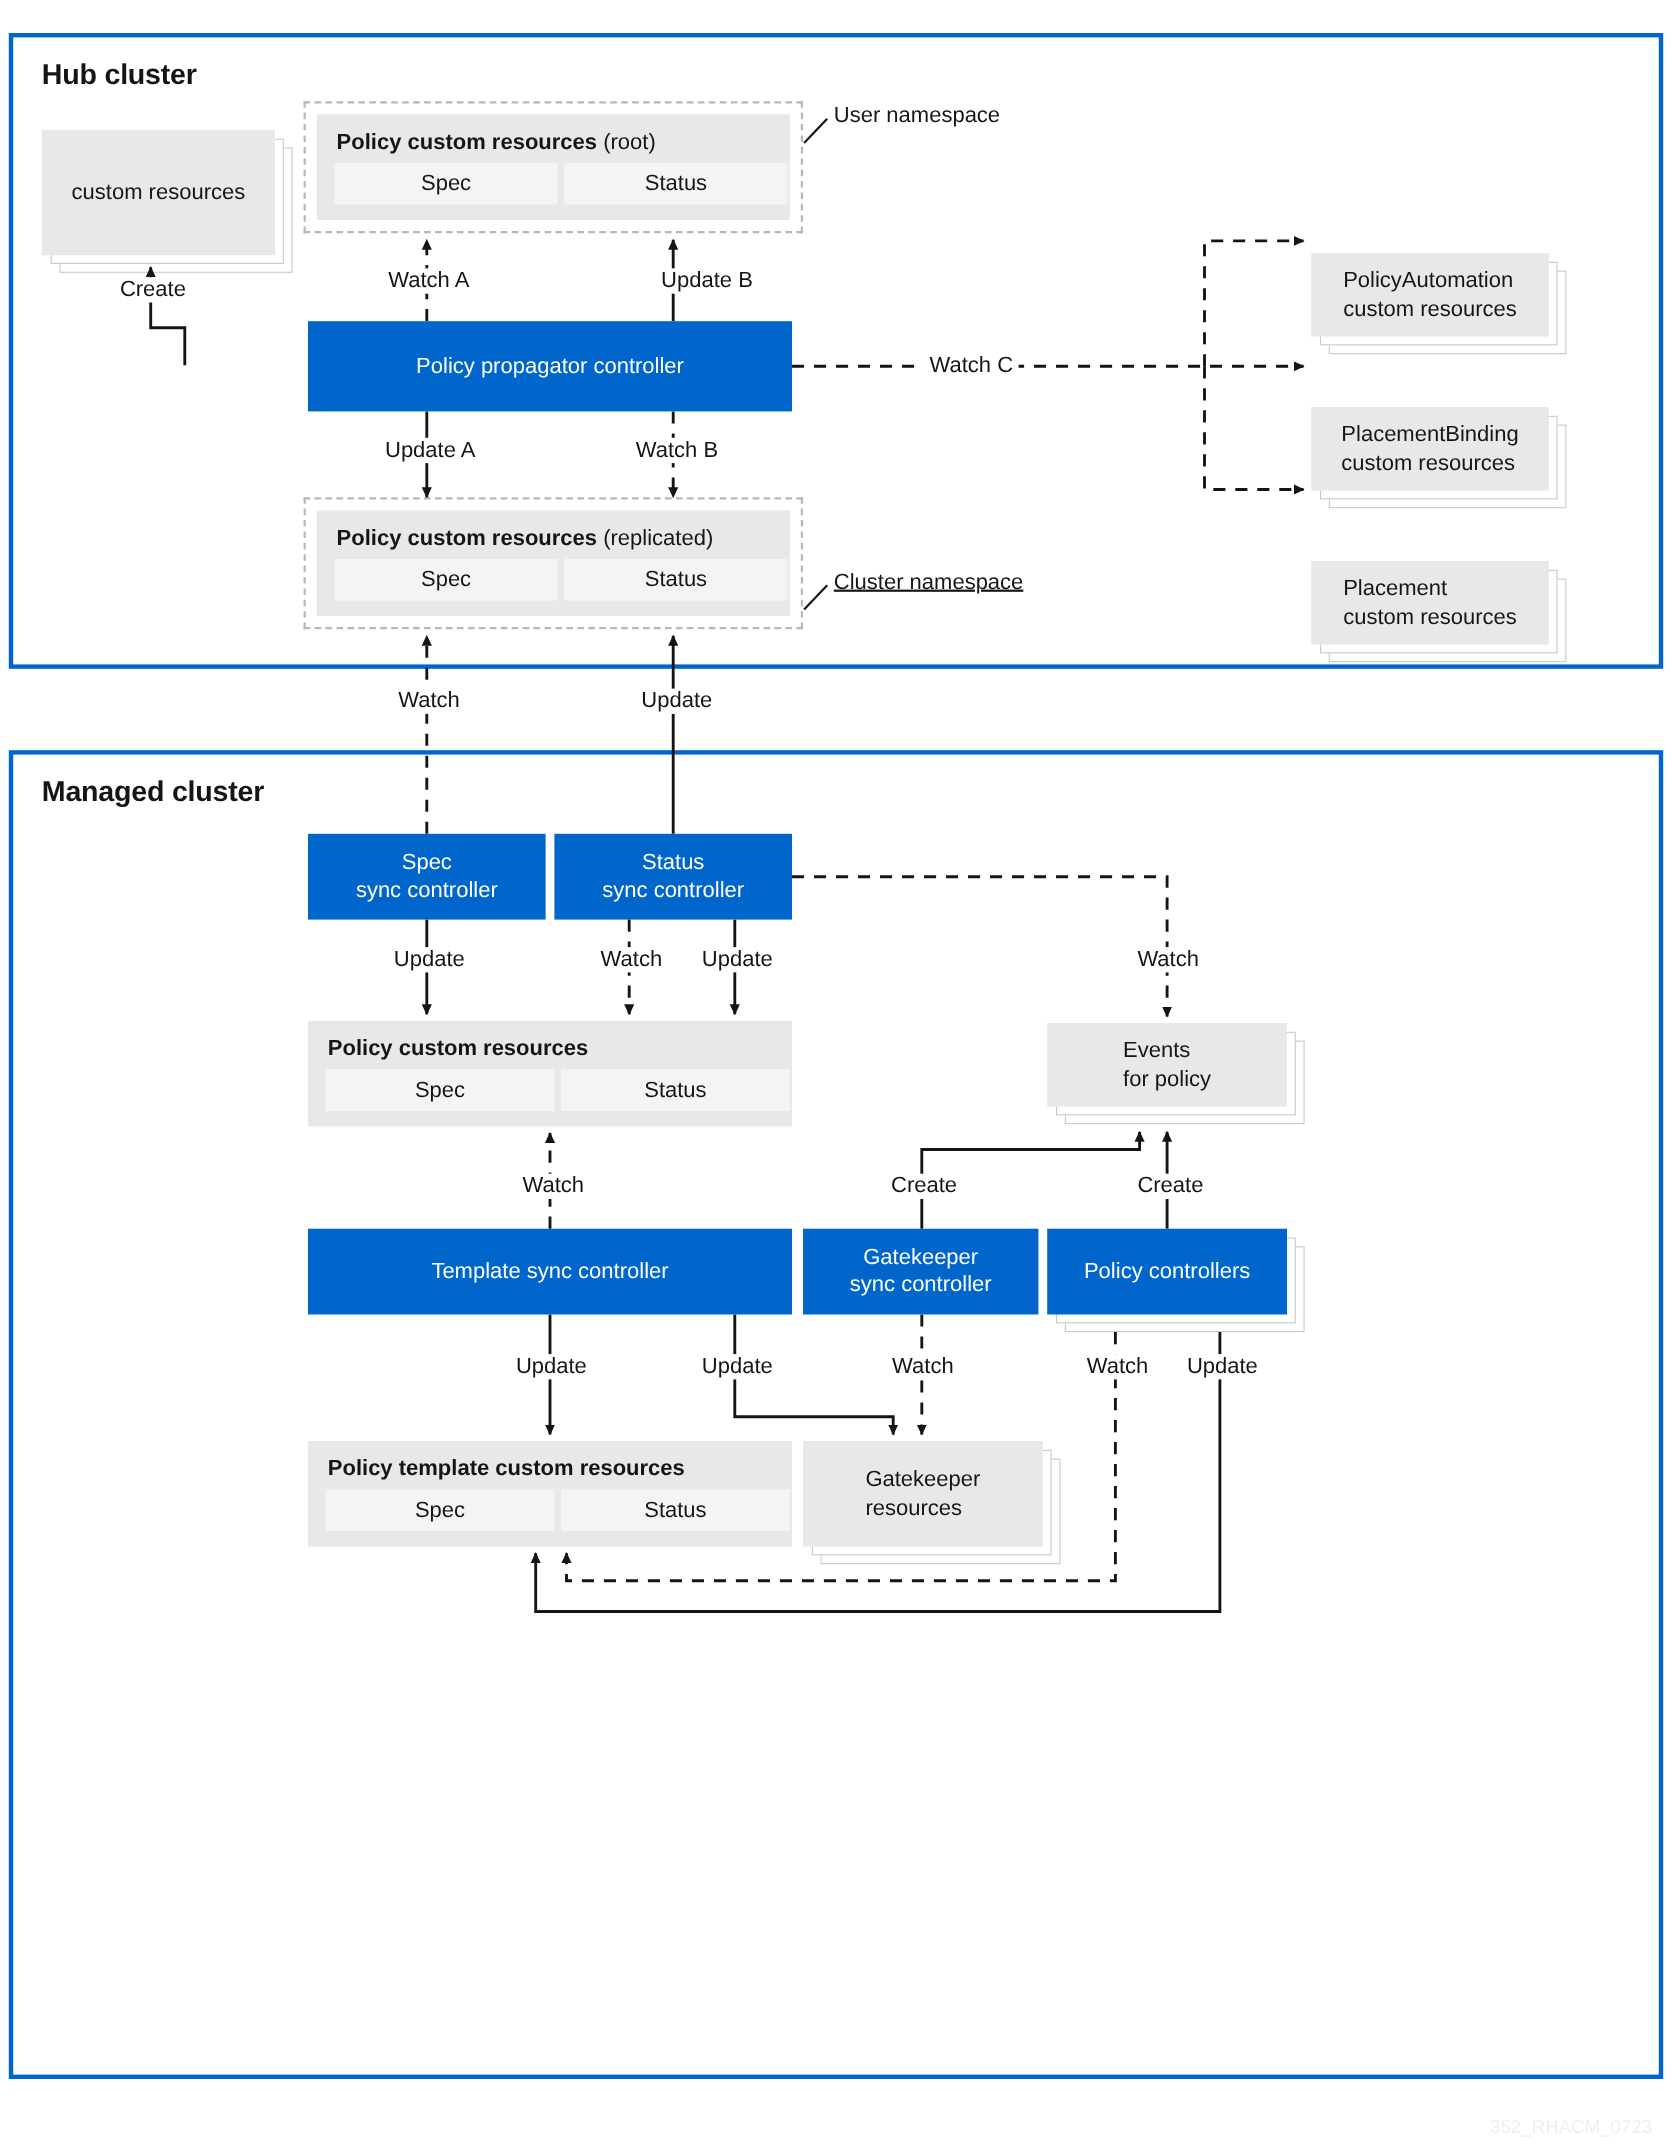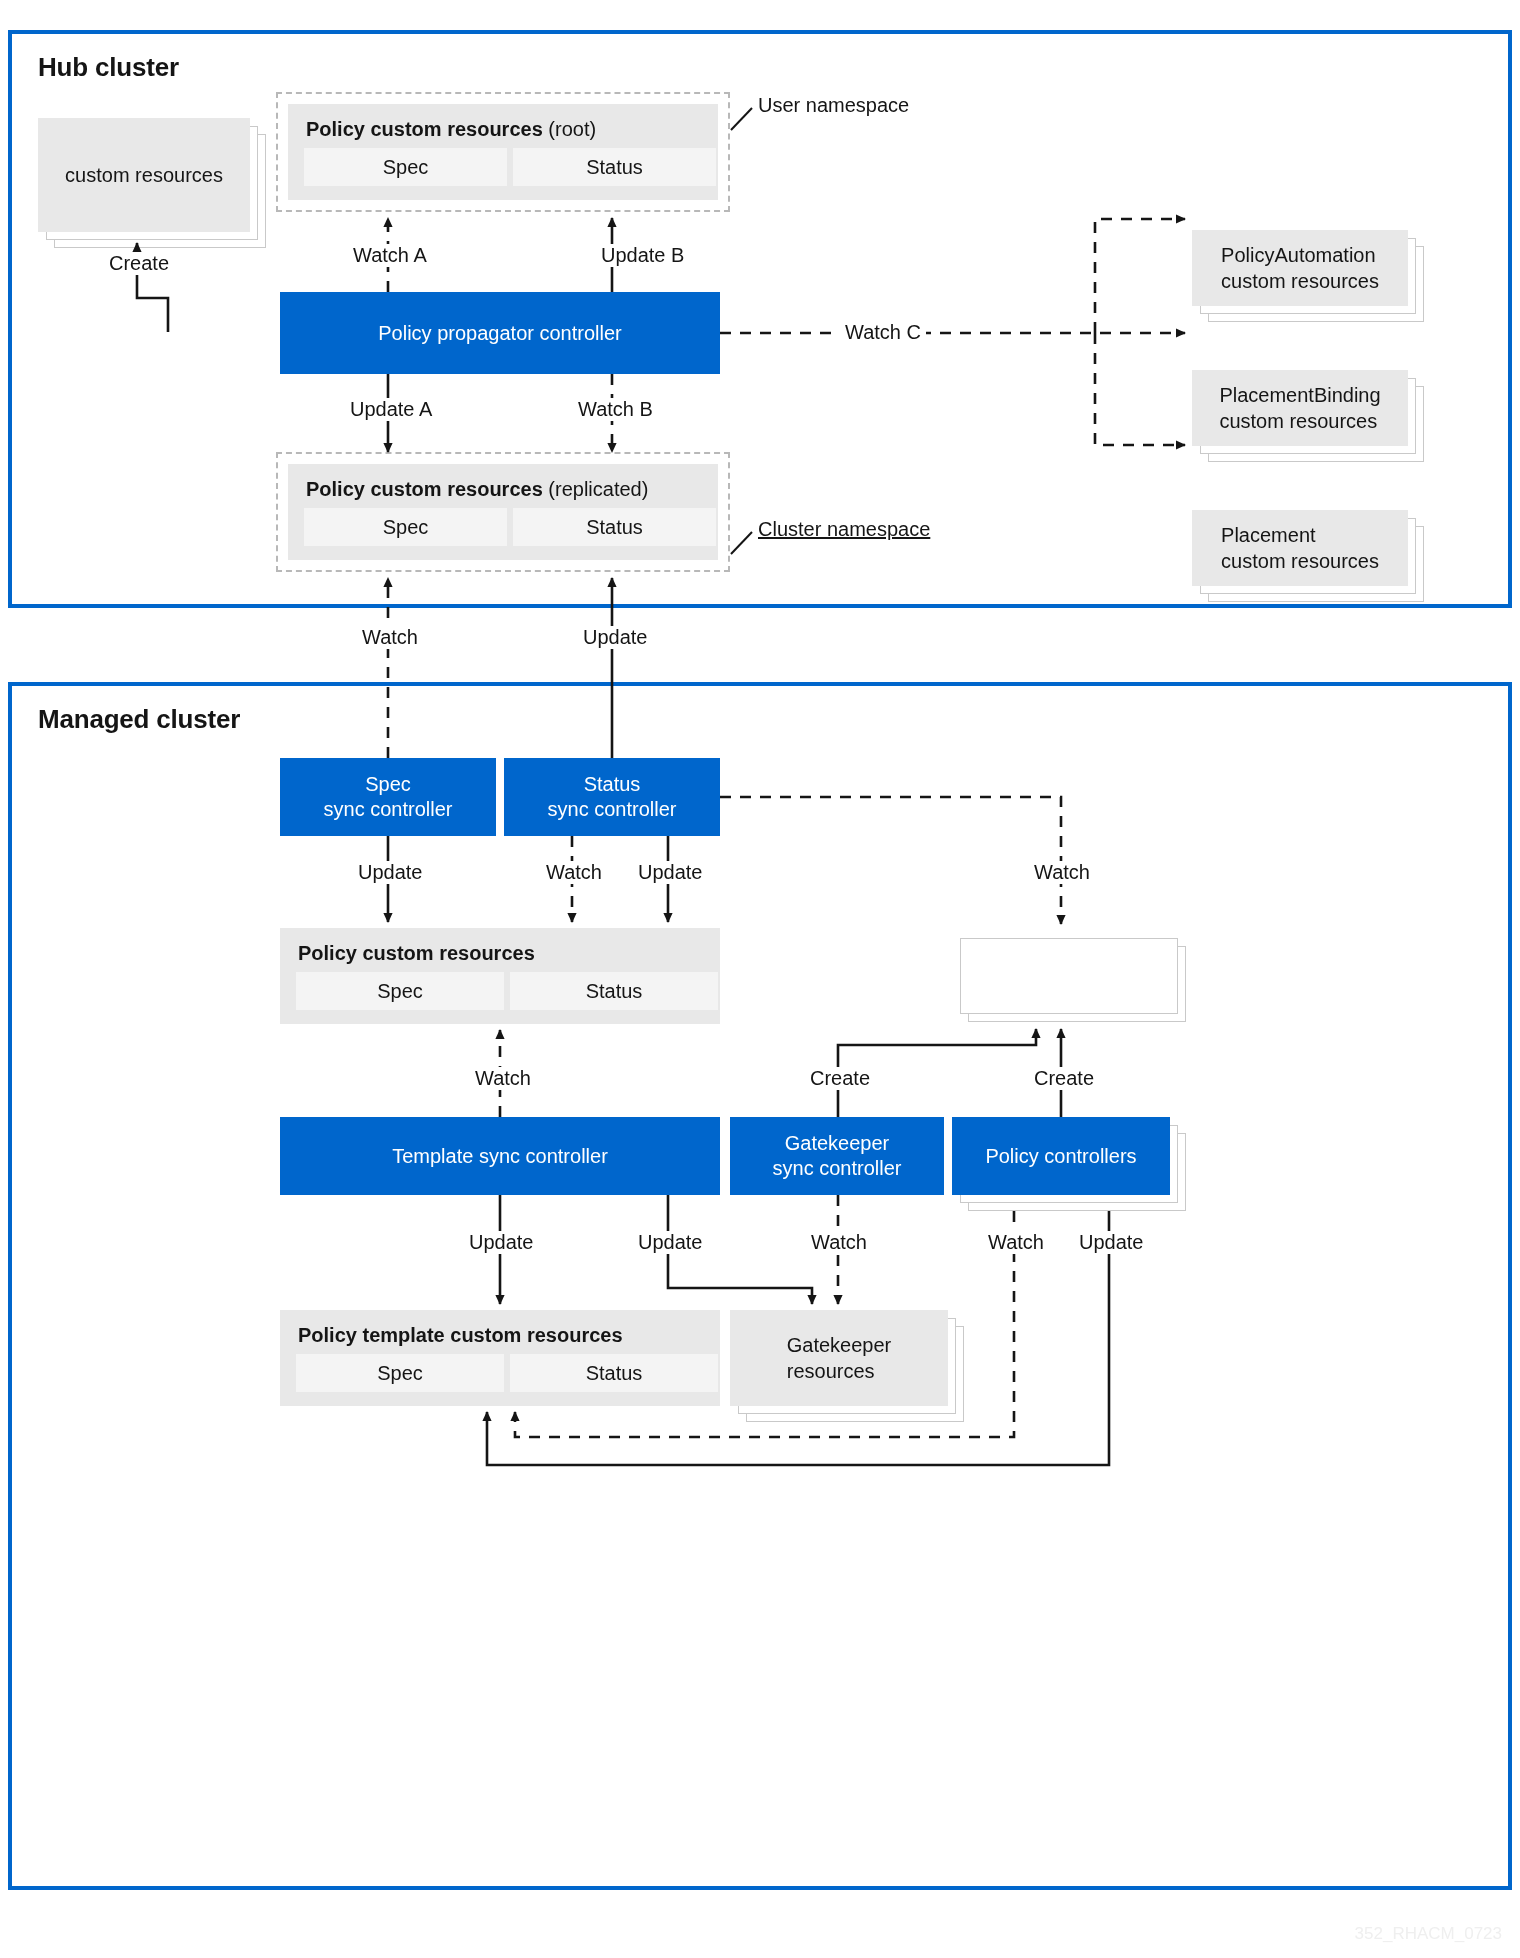--- a/index.html
+++ b/index.html
@@ -149,20 +149,26 @@
     </div>
     <div class="cr-cell" style="left:230px;top:44px;width:208px;height:38px;">
       <span>Status</span>
     </div>
   </div>
 
   <div class="stack" style="left:952px;top:930px;width:236px;height:92px;">
     <i style="left:16px;top:16px;width:218px;height:76px;"></i>
     <i style="left:8px;top:8px;width:218px;height:76px;"></i>
   </div>
+  <div class="gray-simple" style="left:952px;top:930px;width:218px;height:76px;">
+    <span>
+      <span>Events</span><br>
+      <span>for policy</span>
+    </span>
+  </div>
 
   <div class="blue-box" style="left:280px;top:1117px;width:440px;height:78px;">
     <span>Template sync controller</span>
   </div>
 
   <div class="blue-box" style="left:730px;top:1117px;width:214px;height:78px;">
     <span>
       <span>Gatekeeper</span><br>
       <span>sync controller</span>
     </span>

